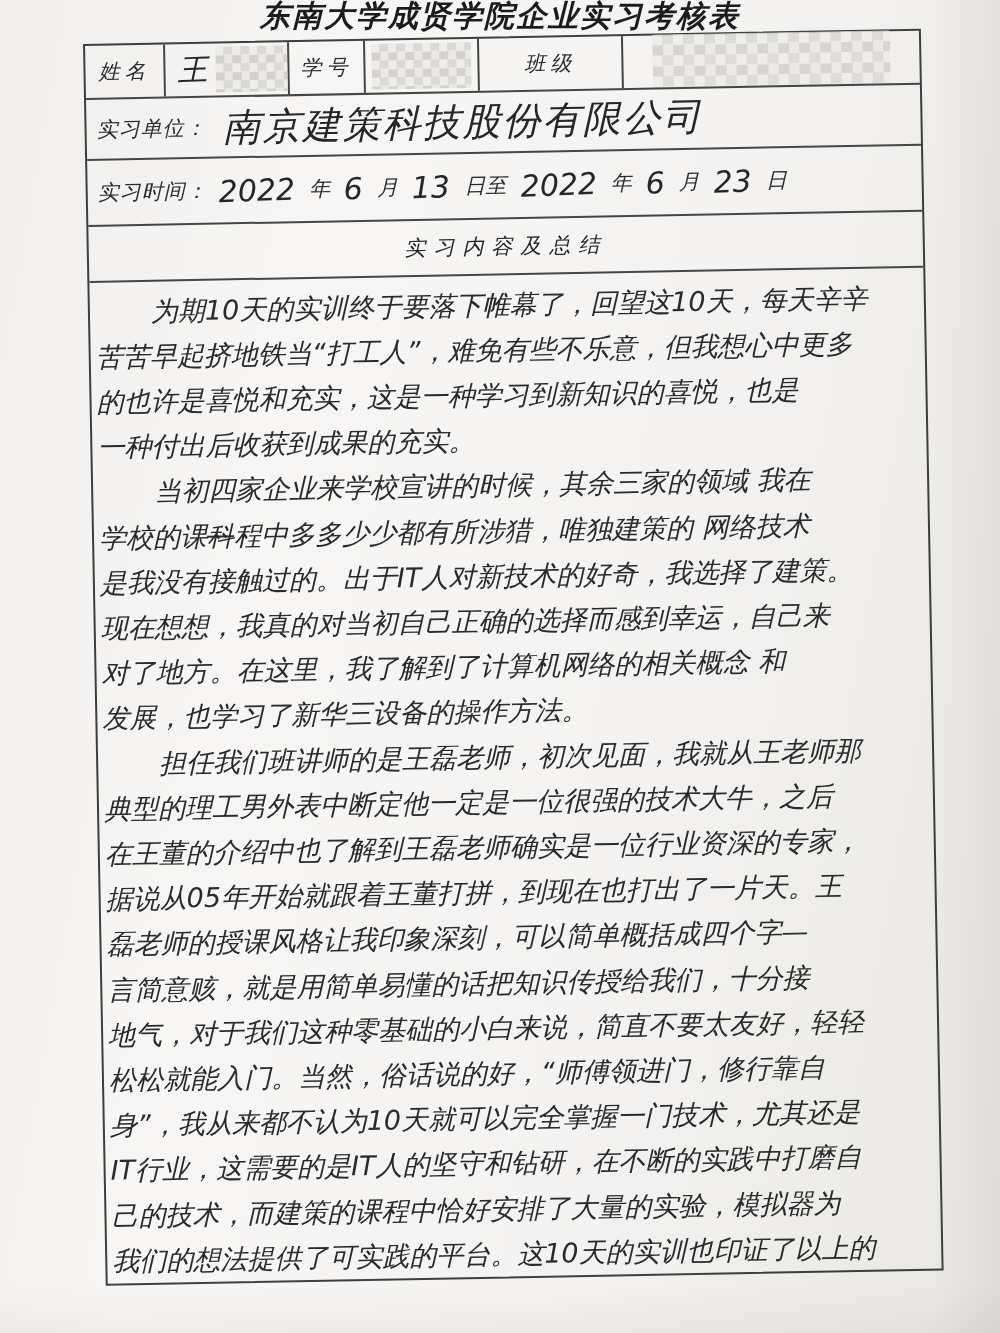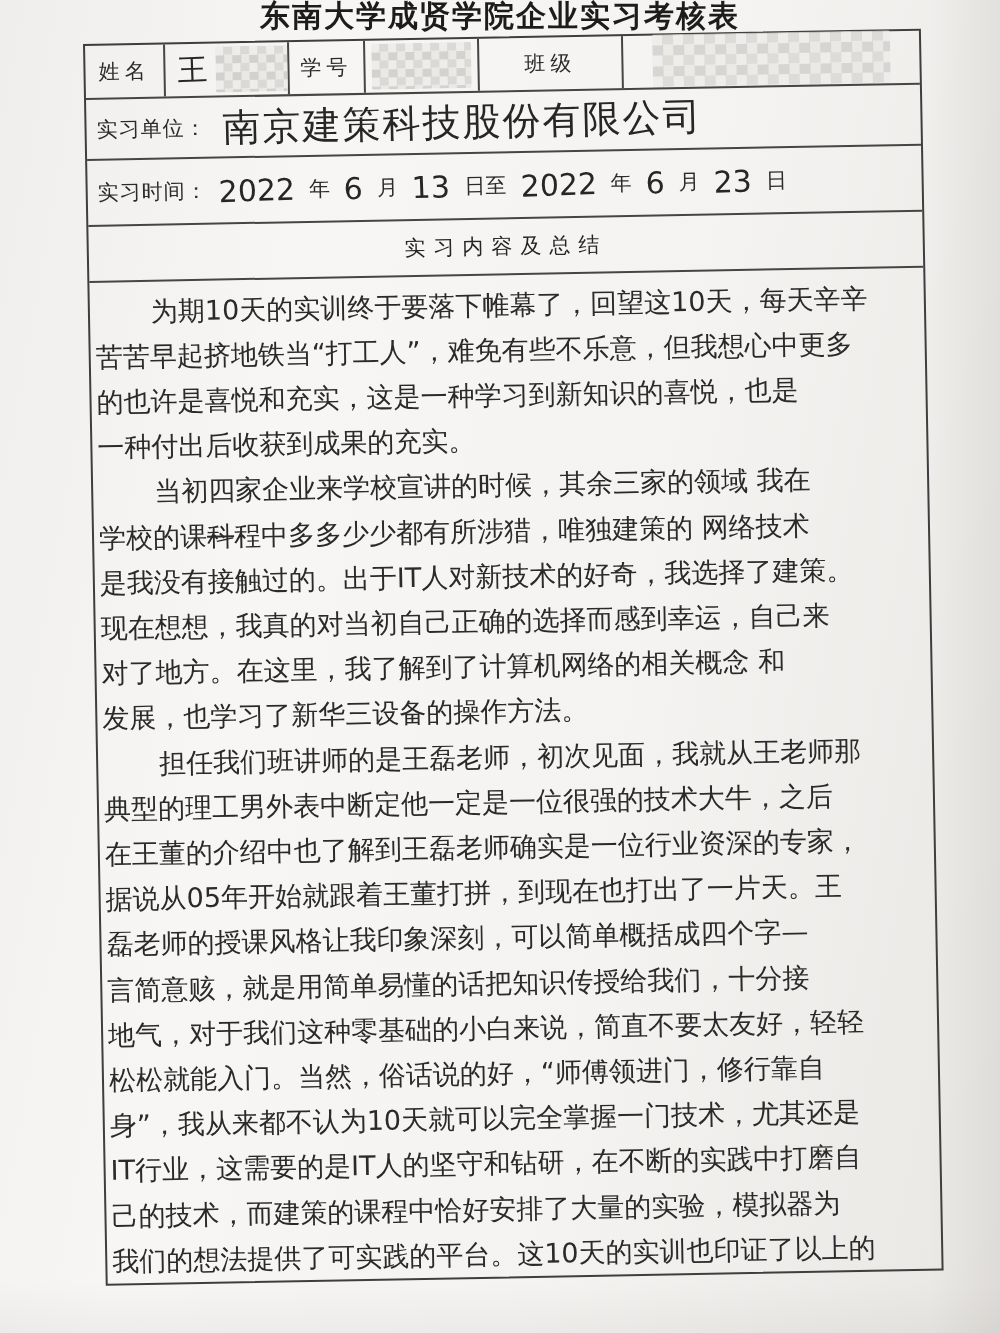--- a/index.html
+++ b/index.html
@@ -6,20 +6,21 @@
     margin: 0; padding: 0;
     width: 1000px; height: 1333px;
     overflow: hidden;
     background: #eceae7;
     font-family: "DejaVu Sans", sans-serif;
   }
   .paper {
     position: absolute; inset: 0;
     background:
       linear-gradient(100deg, #efeeec 0%, #f7f6f4 28%, #f4f3f1 62%, #e9e7e4 100%);
+    font-style: italic;
   }
   .paper-shade-right {
     position: absolute; top:0; right:0; width:70px; height:100%;
     background: linear-gradient(to right, rgba(120,115,108,0) 0%, rgba(120,115,108,.10) 100%);
     pointer-events: none;
   }
   .paper-shade-bottom {
     position: absolute; bottom:0; left:0; width:100%; height:50px;
     background: linear-gradient(to bottom, rgba(120,115,108,0) 0%, rgba(120,115,108,.07) 100%);
     pointer-events: none;

